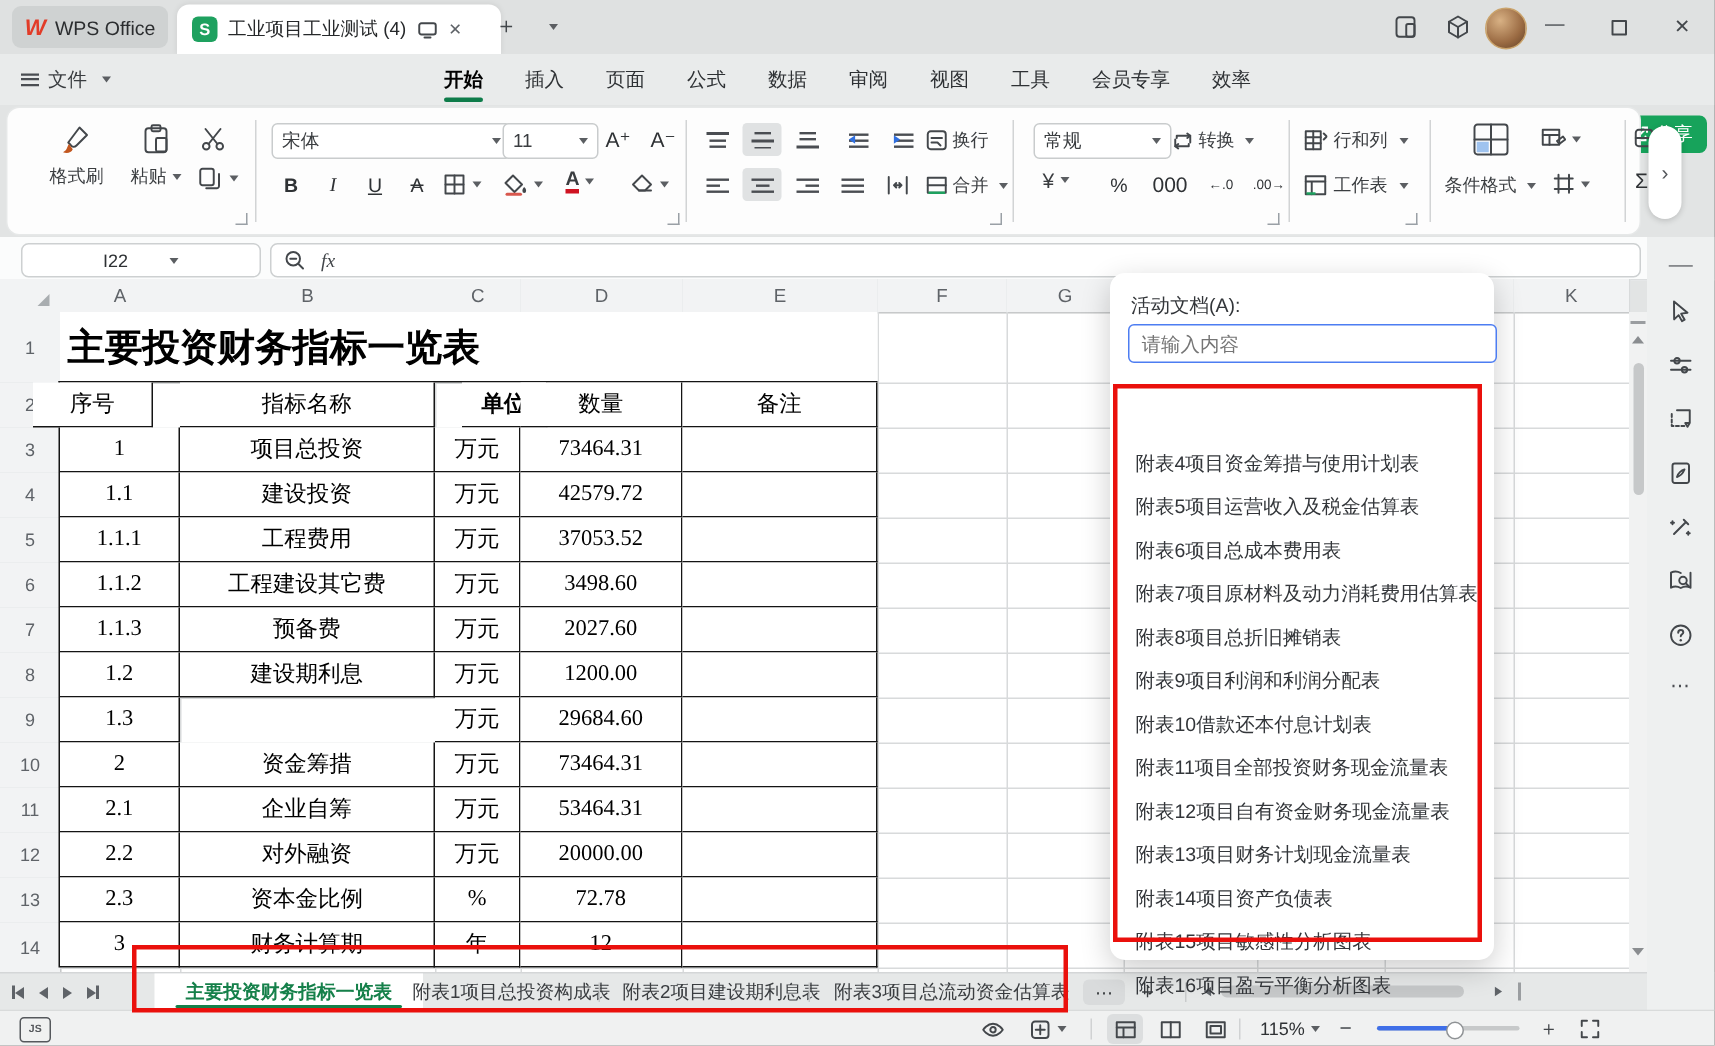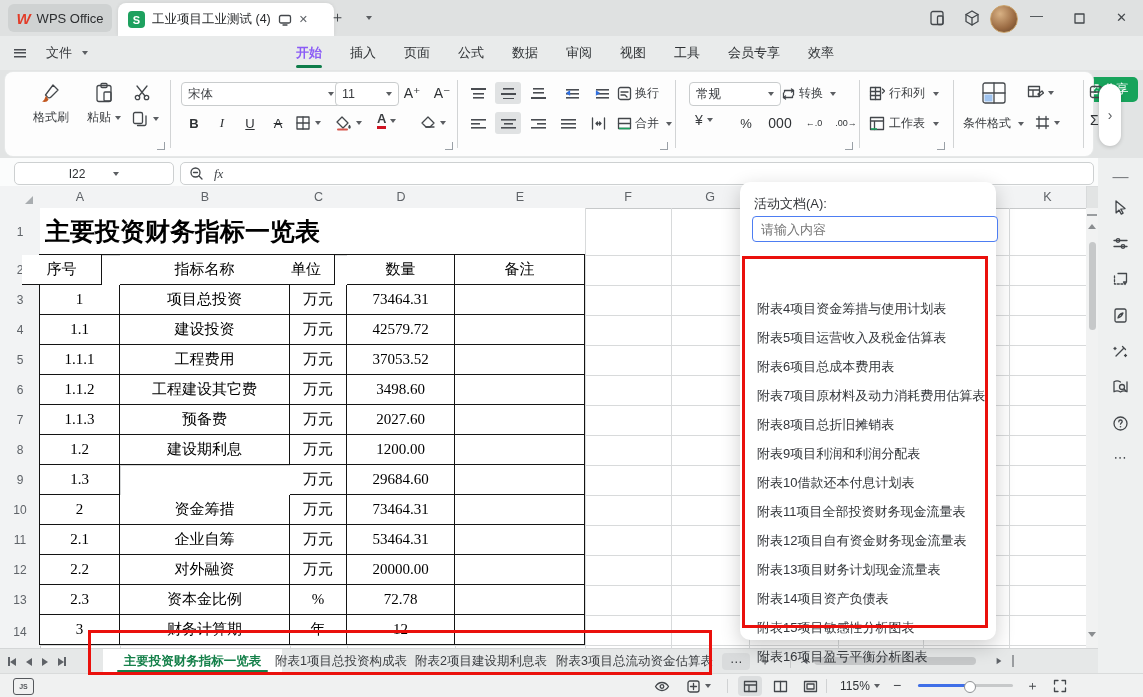--- a/index.html
+++ b/index.html
@@ -20,21 +20,21 @@
   .tabbar{left:0;top:0;width:1143px;height:36px;background:#dfe1e1;}
   .wpsbtn{left:8px;top:4px;width:104px;height:28px;background:#cfd2d2;border-radius:6px;display:flex;align-items:center;justify-content:center;gap:6px;font-size:13px;color:#2b2d2f;}
   .wlogo{color:#e23c28;font-weight:800;font-size:15px;font-style:italic;}
   .doctab{left:118px;top:3px;width:196px;height:33px;background:#ffffff;border-radius:8px 8px 0 0;display:flex;align-items:center;padding:0 10px;gap:7px;box-shadow:0 0 4px rgba(0,0,0,.08);}
   .sicon{width:17px;height:17px;background:#1ea15f;border-radius:4px;color:#fff;font-size:11px;font-weight:bold;display:flex;align-items:center;justify-content:center;}
   .doctitle{font-size:12.5px;color:#26282a;white-space:nowrap;}
   .titlebtn{color:#5f6368;font-size:13px;}
   
   .menubar{left:0;top:36px;width:1143px;height:34px;background:#e9ebeb;}
   .menuitem{font-size:13px;color:#2e3134;padding:0 14px;height:34px;display:flex;align-items:center;}
-  .menuitem.active{color:#8b5cf6;font-weight:bold;position:relative;}
+  .menuitem.active{color:#000000;font-weight:bold;position:relative;}
   .menuitem.active::after{content:"";position:absolute;left:14px;right:14px;bottom:2px;height:3px;border-radius:2px;background:#0e7c4a;}
   .qicon{width:26px;height:24px;display:flex;align-items:center;justify-content:center;}
   .sharebtn{left:1077px;top:41px;width:61px;height:25px;background:#17a35b;border-radius:5px;color:#fff;font-size:12.5px;display:flex;align-items:center;justify-content:center;gap:4px;}
   
   .ribbon{left:5px;top:72px;width:1088px;height:84px;background:#fdfdfd;border-radius:8px;box-shadow:0 0 0 1px #e6e8e8;}
   .rlabel{font-size:12px;color:#3a3d40;white-space:nowrap;}
   .bigbtn{position:absolute;display:flex;flex-direction:column;align-items:center;gap:5px;font-size:12px;}
   .combo{position:absolute;height:22px;border:1px solid #c9cccd;border-radius:4px;background:#fff;display:flex;align-items:center;padding:0 6px;font-size:12.5px;justify-content:space-between;}
   .tbtn{position:absolute;width:26px;height:22px;display:flex;align-items:center;justify-content:center;font-size:13px;color:#2f3235;}
   .tbtn.on{background:#e0e2e3;border-radius:3px;}
@@ -115,21 +115,21 @@
     <span class="abs" style="left:1030px;top:8px;font-size:13px;color:#43474b;">—</span>
     <svg class="abs" style="left:1074px;top:13px;" width="11" height="11" viewBox="0 0 11 11">
         <rect class="ic" x="1" y="1" width="9" height="9"></rect>
       </svg>
     <span class="abs" style="left:1116px;top:10px;font-size:13px;color:#43474b;">✕</span>
   </div>
 
   <div class="abs menubar">
     <div class="abs flex" style="left:8px;top:0;height:34px;gap:6px;padding:0 6px;">
       <span class="bars bj" style="width:12px;height:9px;background-size:12px 1.5px,12px 1.5px,12px 1.5px;background-position:0 0,0 3.5px,0 7px;"></span>
-      <span style="font-size:13px;margin-left:14px;">文件</span>
+      <span style="font-size:13px;">文件</span>
       <span class="cv"></span>
     </div>
     <div class="divider" style="left:88px;top:45px;height:15px;"></div>
     <div class="abs qicon" style="left:96px;top:41px;">
         <svg width="17" height="17" viewBox="0 0 17 17">
           <path class="ic" d="M2.5 4a1.5 1.5 0 011.5-1.5h7.5L14.5 5.5V13a1.5 1.5 0 01-1.5 1.5H4A1.5 1.5 0 012.5 13z"></path>
           <path class="ic" d="M5.5 2.5v4h6v-4M5.5 14.5v-4h6v4"></path>
         </svg>
       </div>
     <div class="abs qicon" style="left:122px;top:41px;">
@@ -478,21 +478,21 @@
       <div class="hline" style="top:645px;"></div>
   </div>
 
   <div class="sheettitle">主要投资财务指标一览表</div>
 
   <div class="abs" style="left:39px;top:254px;width:1px;height:391px;background:#141414;"></div>
   <div class="abs" style="left:39px;top:254px;width:546px;height:1px;background:#141414;"></div>
 
   <div class="tcell" style="left:22px;top:255px;width:80px;height:30px;">序号</div>
   <div class="tcell" style="left:120px;top:255px;width:170px;height:30px;">指标名称</div>
-  <div class="tcell" style="left:278px;top:255px;width:57px;height:30px;">单位</div>
+  <div class="tcell" style="left:308px;top:255px;width:57px;height:30px;font-weight:bold;">单位</div>
   <div class="tcell" style="left:347px;top:255px;width:108px;height:30px;">数量</div>
   <div class="tcell" style="left:455px;top:255px;width:130px;height:30px;">备注</div>
 
   <div class="tcell" style="left:40px;top:285px;width:80px;height:30px;">1</div>
   <div class="tcell" style="left:120px;top:285px;width:170px;height:30px;">项目总投资</div>
   <div class="tcell" style="left:290px;top:285px;width:57px;height:30px;">万元</div>
   <div class="tcell" style="left:347px;top:285px;width:108px;height:30px;">73464.31</div>
   <div class="tcell" style="left:455px;top:285px;width:130px;height:30px;"></div>
   <div class="tcell" style="left:40px;top:315px;width:80px;height:30px;">1.1</div>
   <div class="tcell" style="left:120px;top:315px;width:170px;height:30px;">建设投资</div>

